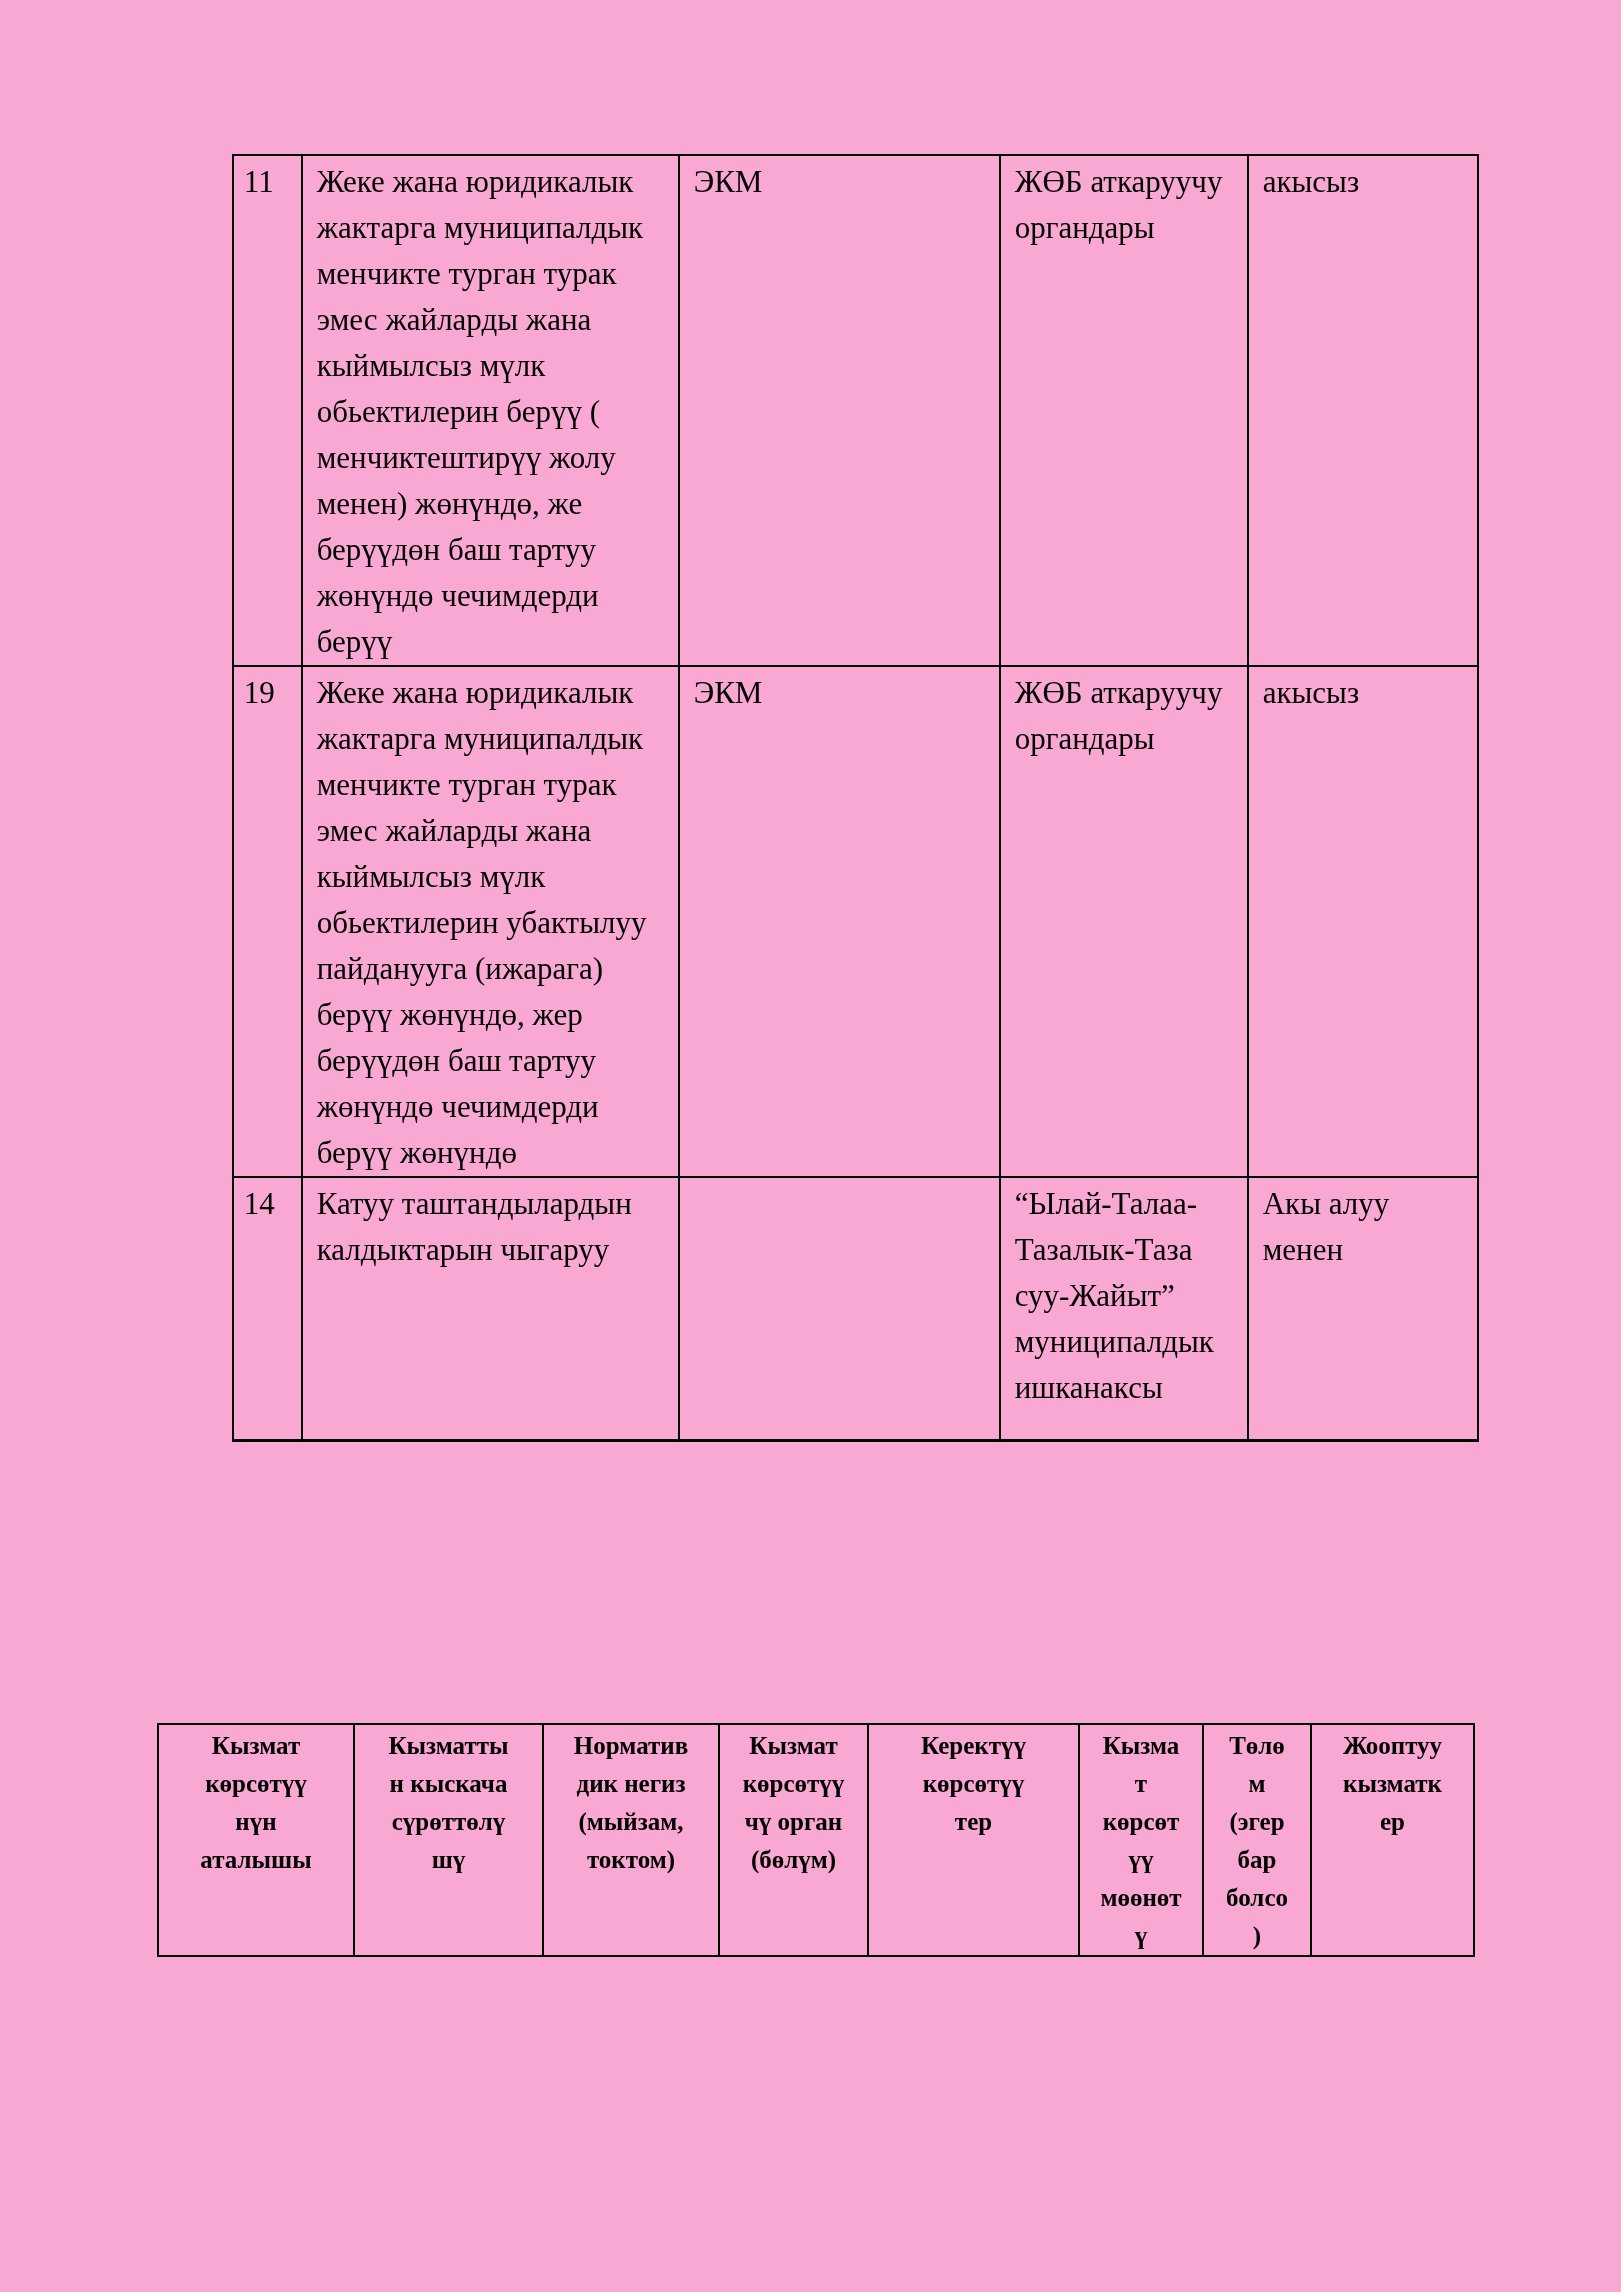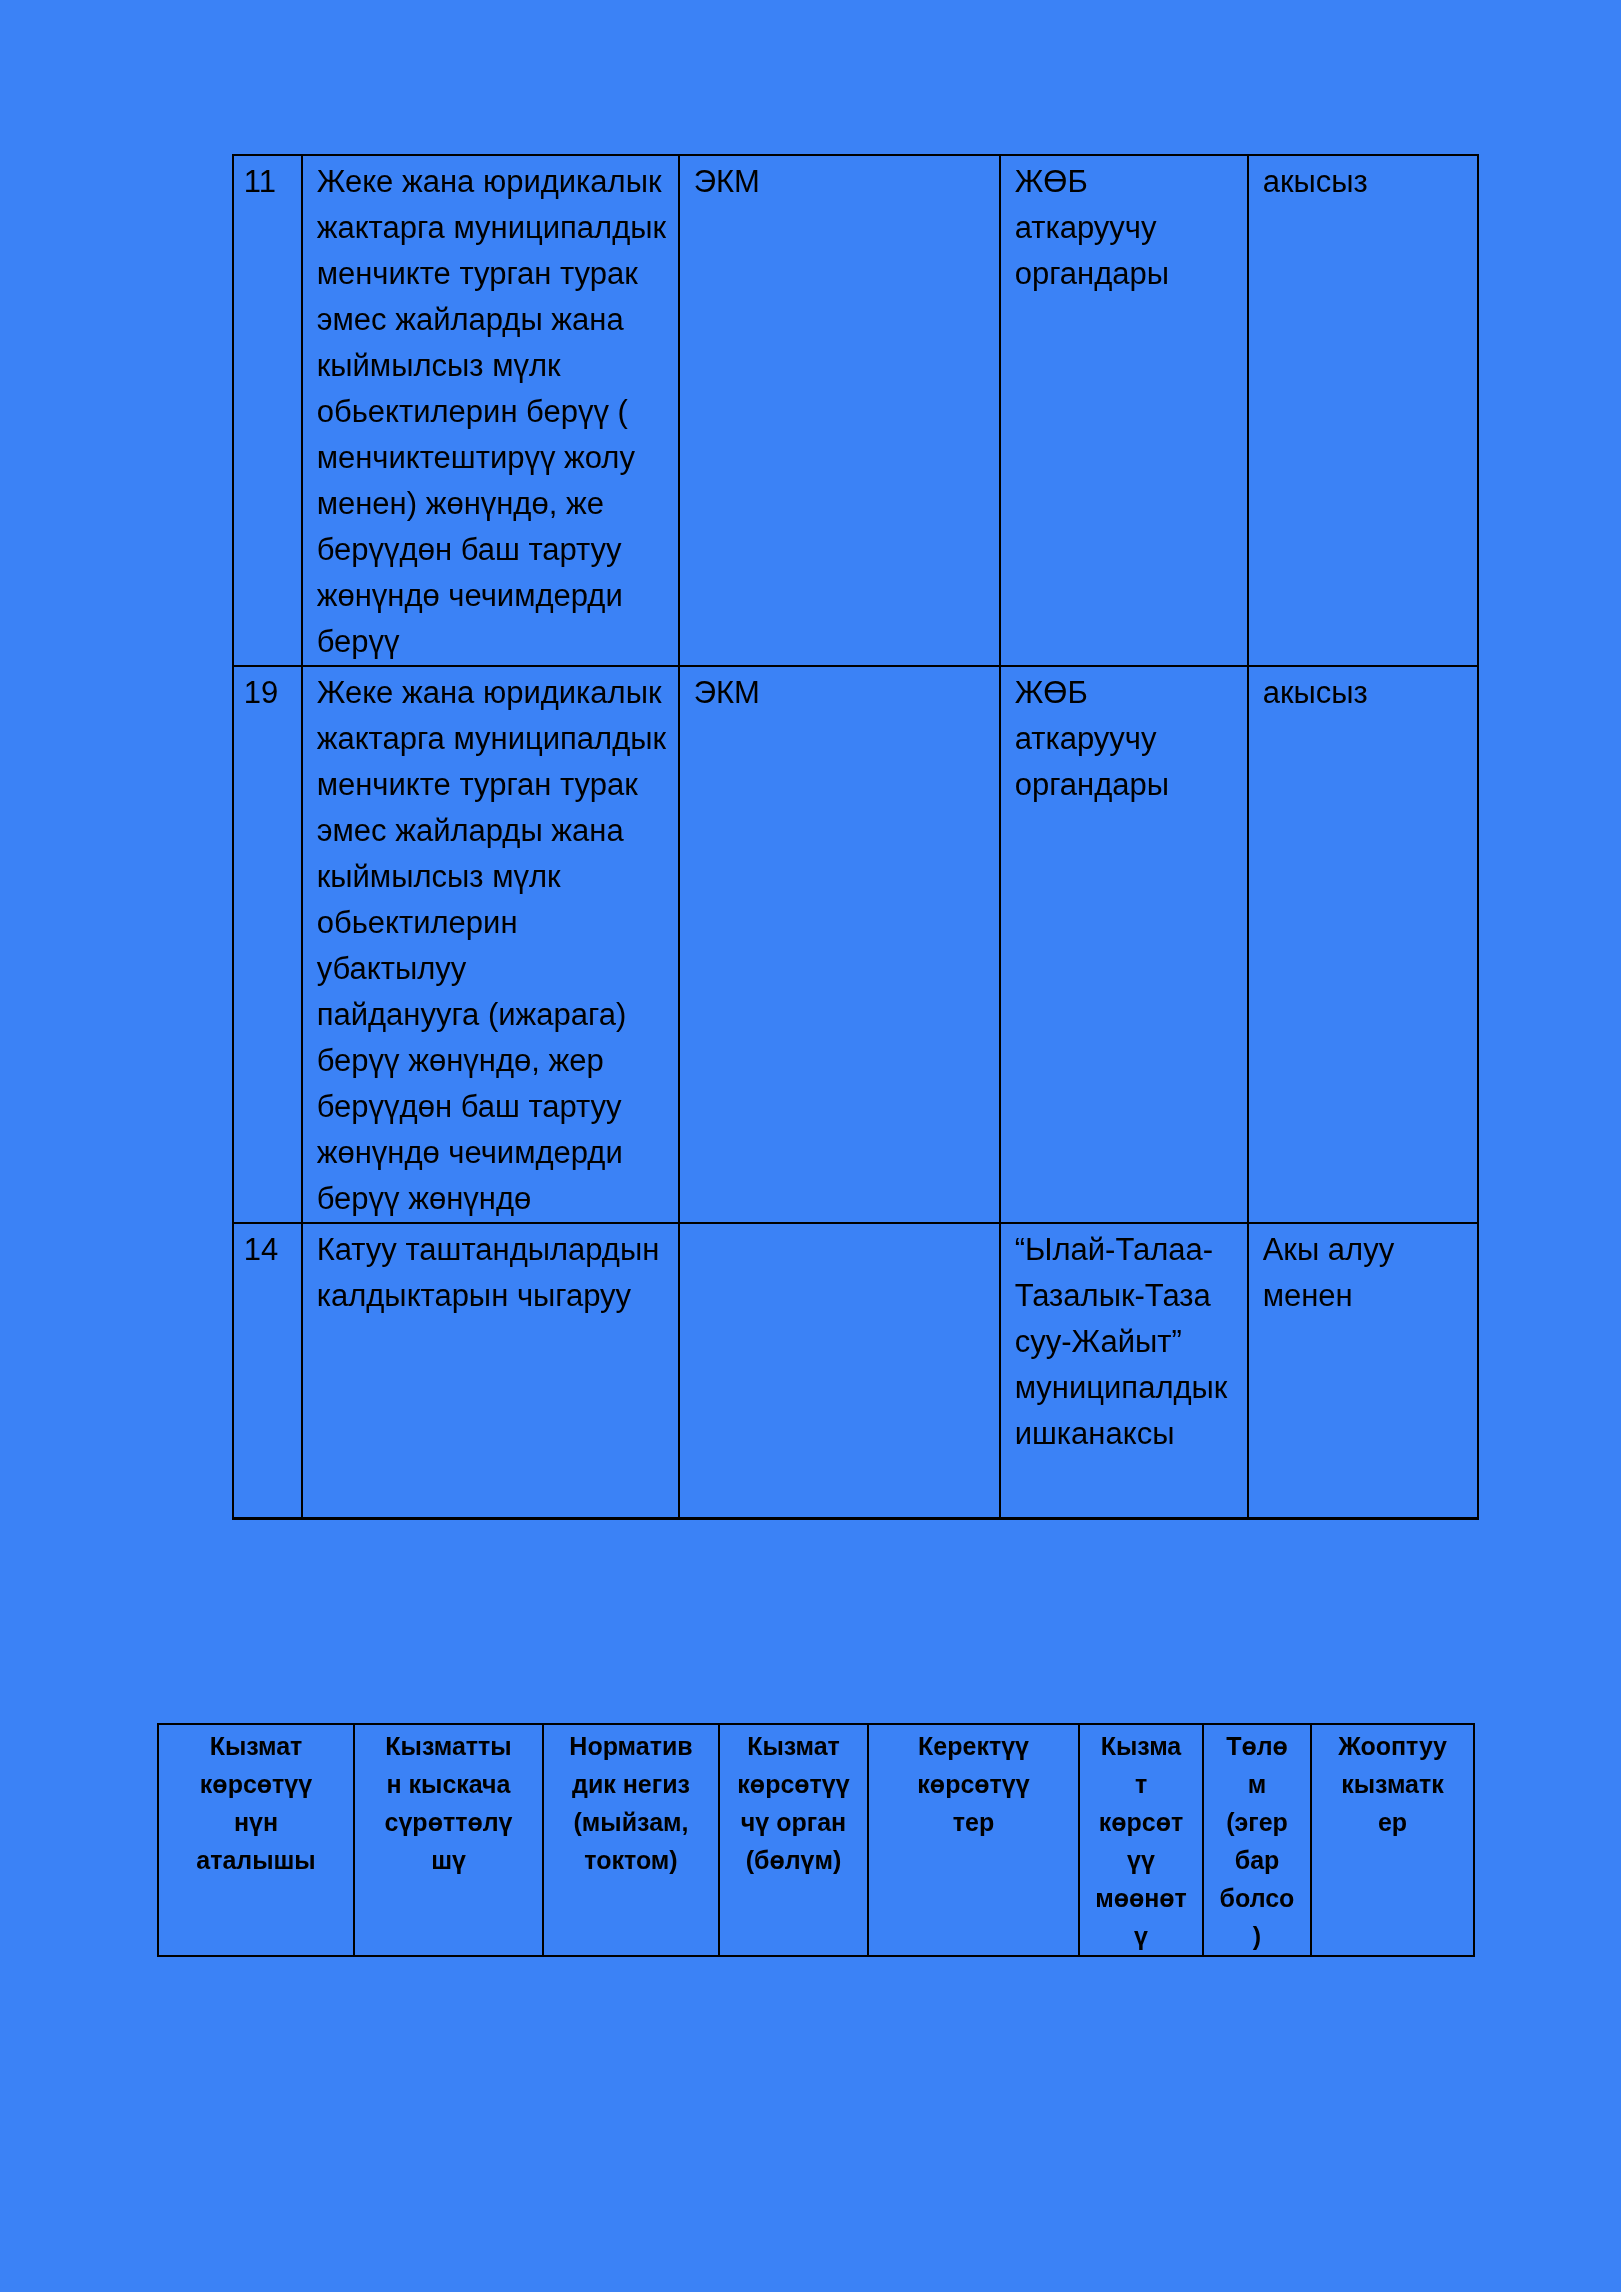--- a/index.html
+++ b/index.html
@@ -5,22 +5,22 @@
 <style>
   html, body {
     margin: 0;
     padding: 0;
     background: #ffffff;
   }
   .page {
     position: relative;
     width: 1621px;
     height: 2293px;
-    background: #3b82f6;
-    font-family: Liberation Sans, sans-serif;
+    background: #f9a8d4;
+    font-family: Liberation Serif, serif;
     color: #000000;
     overflow: hidden;
   }
   table {
     position: absolute;
     border-collapse: collapse;
     table-layout: fixed;
   }
   td, th {
     vertical-align: top;
@@ -115,21 +115,21 @@
 пайданууга (ижарага)
 берүү жөнүндө, жер
 берүүдөн баш тартуу
 жөнүндө чечимдерди
 берүү жөнүндө</td>
         <td>ЭКМ</td>
         <td>ЖӨБ аткаруучу
 органдары</td>
         <td>акысыз</td>
       </tr>
-      <tr class="last" style="height:296px">
+      <tr class="last" style="height:264px">
         <td class="num">14</td>
         <td>Катуу таштандылардын
 калдыктарын чыгаруу</td>
         <td></td>
         <td>“Ылай-Талаа-
 Тазалык-Таза
 суу-Жайыт”
 муниципалдык
 ишканаксы</td>
         <td>Акы алуу

